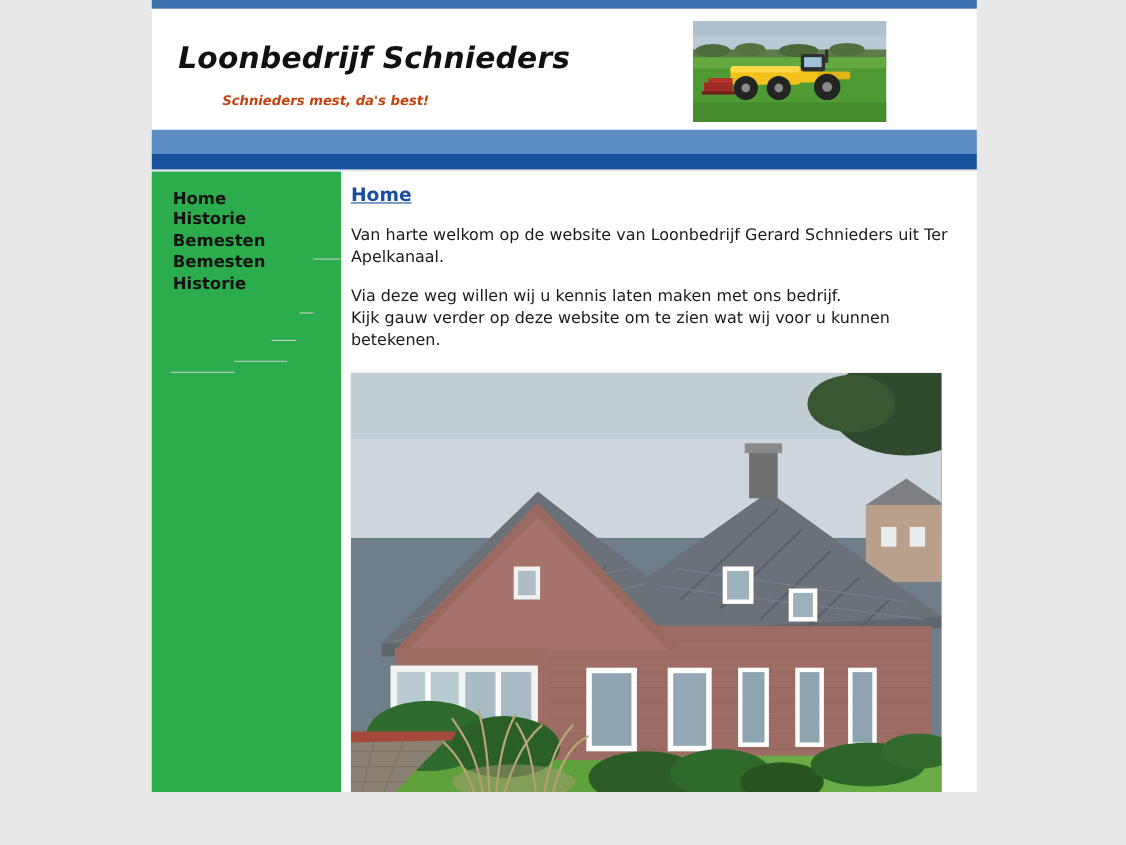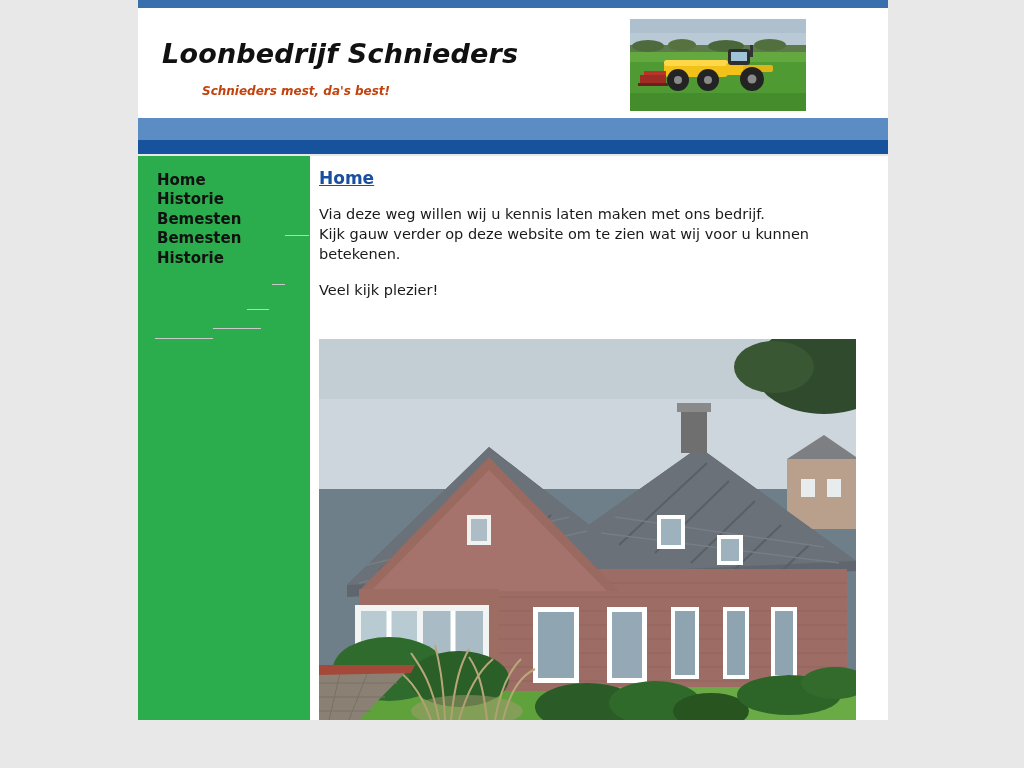--- a/index.html
+++ b/index.html
@@ -244,20 +244,21 @@
   <div class="rule r2"></div>
   <div class="rule r3"></div>
   <div class="rule r4"></div>
   <div class="rule r5"></div>
 
   <div class="content">
 
     <div class="page-title">Home</div>
 
     <div class="body-text">
+      <p>Van harte welkom op de website van Loonbedrijf Gerard Schnieders uit Ter Apelkanaal.</p>
       <p style="white-space: pre-line;">Via deze weg willen wij u kennis laten maken met ons bedrijf.
 Kijk gauw verder op deze website om te zien wat wij voor u kunnen betekenen.</p>
       <p>Veel kijk plezier!</p>
     </div>
 
     <div class="main-photo">
       <svg width="537" height="381" viewBox="0 0 537 381" xmlns="http://www.w3.org/2000/svg">
 
         <rect x="0" y="0" width="537" height="150" fill="#cdd6dc"></rect>
         <rect x="0" y="0" width="537" height="60" fill="#c3cdd4"></rect>

